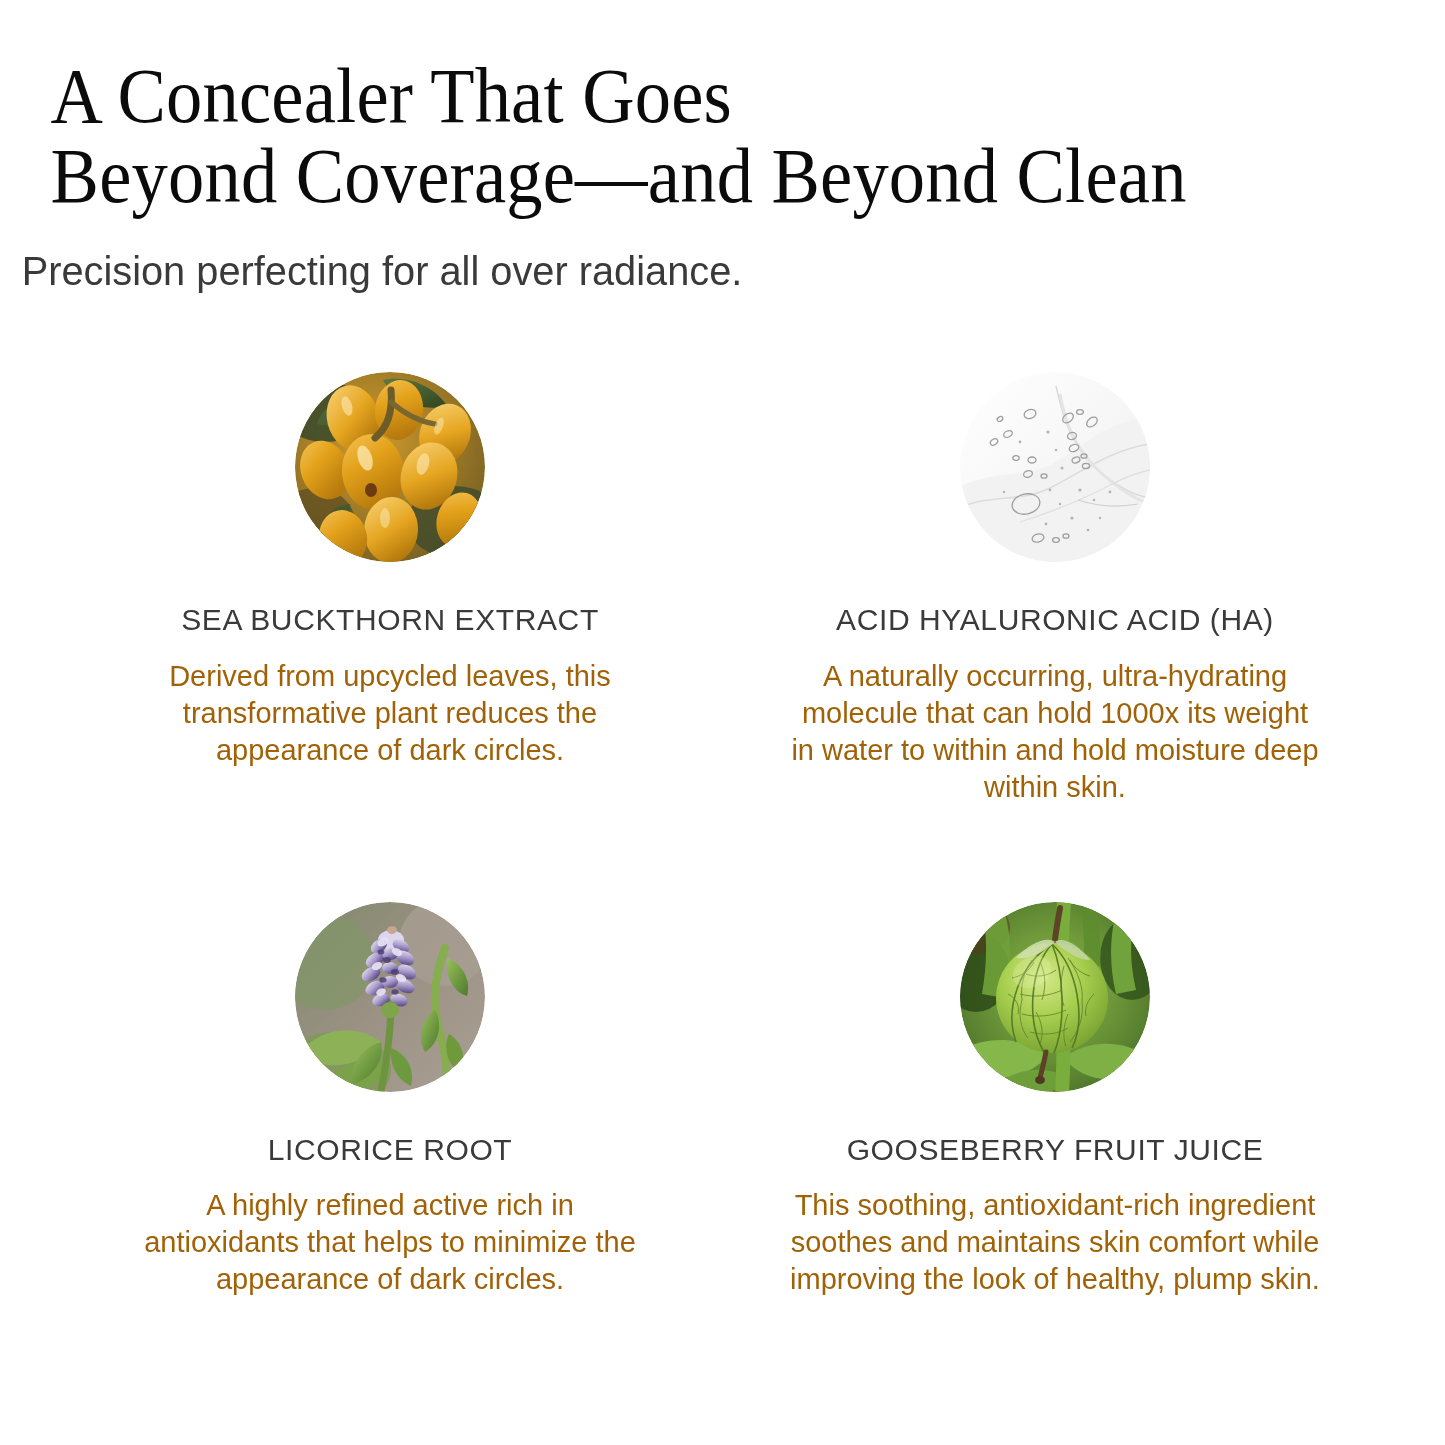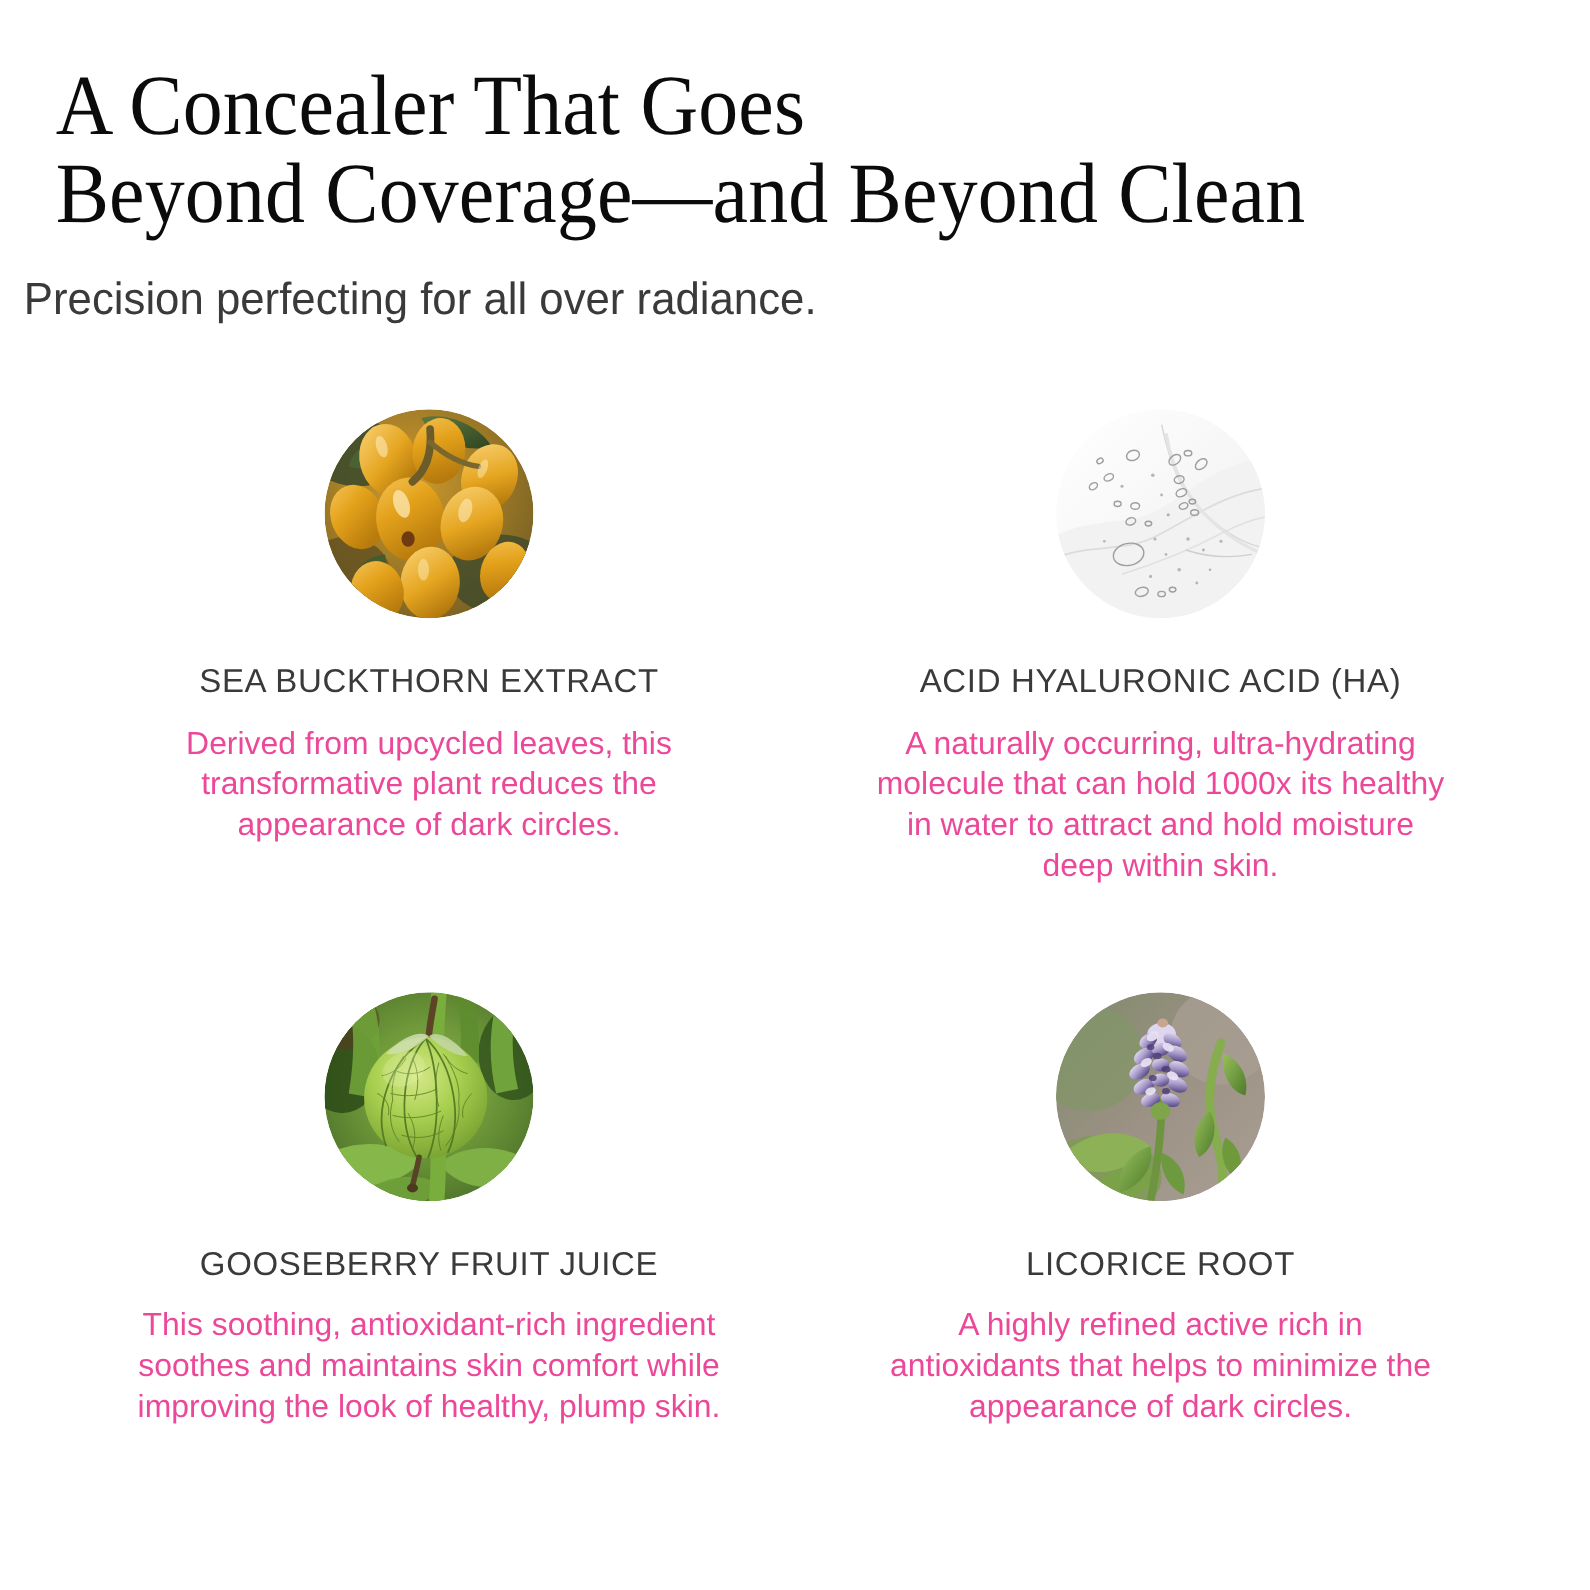--- a/index.html
+++ b/index.html
@@ -94,21 +94,21 @@
     white-space: nowrap;
   }
 
   .card-desc {
     margin: 0;
     padding-top: 20px;
     width: 530px;
     font-size: 29px;
     font-weight: 400;
     line-height: 37px;
-    color: #ec4899;
+    color: #a16207;
     text-align: center;
   }
 </style>
 </head>
 <body>
 
 <div class="page">
 
   <div class="header">
     <h1 class="headline">
@@ -242,21 +242,106 @@
                 <circle cx="128" cy="158" r="1.3"></circle>
               <circle cx="86" cy="152" r="1.4"></circle>
                 <circle cx="44" cy="120" r="1.2"></circle>
               <circle cx="140" cy="146" r="1.2"></circle>
                 <circle cx="100" cy="132" r="1.2"></circle>
             </g>
           </g>
         </svg>
       </div>
       <h2 class="card-title">ACID HYALURONIC ACID (HA)</h2>
-      <p class="card-desc">A naturally occurring, ultra-hydrating molecule that can hold 1000x its healthy in water to attract and hold moisture deep within skin.</p>
+      <p class="card-desc">A naturally occurring, ultra-hydrating molecule that can hold 1000x its weight in water to within and hold moisture deep within skin.</p>
+    </div>
+
+    <div class="card">
+      <div class="thumb">
+        <svg viewBox="0 0 190 190" xmlns="http://www.w3.org/2000/svg" aria-hidden="true">
+          <defs>
+            <clipPath id="cLR">
+                <circle cx="95" cy="95" r="95"></circle>
+              </clipPath>
+            <linearGradient id="lrbg" x1="0" y1="0" x2="1" y2="1">
+              <stop offset="0" stop-color="#7f8a6a"></stop>
+                <stop offset="0.5" stop-color="#9b9184"></stop>
+                <stop offset="1" stop-color="#a99f94"></stop>
+            </linearGradient>
+            <linearGradient id="petal" x1="0" y1="0" x2="0.6" y2="1">
+              <stop offset="0" stop-color="#efeaf7"></stop>
+                <stop offset="0.55" stop-color="#a99ccb"></stop>
+                <stop offset="1" stop-color="#5b4b8a"></stop>
+            </linearGradient>
+            <linearGradient id="lrleaf" x1="0" y1="0" x2="1" y2="1">
+              <stop offset="0" stop-color="#97c05a"></stop>
+                <stop offset="1" stop-color="#4e7a2c"></stop>
+            </linearGradient>
+          </defs>
+          <g clip-path="url(#cLR)">
+            <rect width="190" height="190" fill="url(#lrbg)"></rect>
+            <ellipse cx="30" cy="60" rx="50" ry="48" fill="#83956a" opacity="0.75"></ellipse>
+            <ellipse cx="150" cy="40" rx="46" ry="44" fill="#a79d92" opacity="0.8"></ellipse>
+            <ellipse cx="40" cy="168" rx="56" ry="38" fill="#7d9a54" opacity="0.8"></ellipse>
+
+            <path d="M4 150 C28 124 64 122 86 140 C66 166 28 172 4 150Z" fill="#8cb255" opacity="0.95"></path>
+            <path d="M26 186 C42 160 74 152 96 164 C84 186 50 196 26 186Z" fill="#7aa247" opacity="0.9"></path>
+
+            <path d="M96 100 C96 130 92 158 86 190" stroke="#6f9440" stroke-width="7" fill="none" stroke-linecap="round"></path>
+
+            <path d="M150 46 C140 72 136 100 144 128 C150 150 154 168 150 190" stroke="#86ad4e" stroke-width="8" fill="none" stroke-linecap="round"></path>
+            <path d="M152 56 C168 62 176 78 172 94 C158 90 150 74 152 56Z" fill="url(#lrleaf)"></path>
+            <path d="M140 108 C126 118 122 136 130 150 C144 142 148 122 140 108Z" fill="url(#lrleaf)"></path>
+            <path d="M154 132 C168 140 172 158 164 170 C152 162 148 144 154 132Z" fill="#6f9a3c"></path>
+
+            <path d="M86 140 C66 146 54 164 58 182 C78 176 90 158 86 140Z" fill="url(#lrleaf)"></path>
+            <path d="M96 146 C112 152 120 168 116 184 C102 178 94 162 96 146Z" fill="#6d9a3e"></path>
+
+            <g>
+              <ellipse cx="96" cy="38" rx="13" ry="10" fill="#ded6ee"></ellipse>
+              <g fill="url(#petal)">
+                <ellipse cx="84" cy="44" rx="9" ry="6" transform="rotate(-35 84 44)"></ellipse>
+                <ellipse cx="106" cy="44" rx="9" ry="6" transform="rotate(32 106 44)"></ellipse>
+                <ellipse cx="80" cy="58" rx="10" ry="6.5" transform="rotate(-32 80 58)"></ellipse>
+                <ellipse cx="110" cy="56" rx="10" ry="6.5" transform="rotate(30 110 56)"></ellipse>
+                <ellipse cx="76" cy="72" rx="10" ry="6.5" transform="rotate(-28 76 72)"></ellipse>
+                <ellipse cx="112" cy="70" rx="10" ry="6.5" transform="rotate(28 112 70)"></ellipse>
+                <ellipse cx="80" cy="86" rx="10" ry="6.5" transform="rotate(-24 80 86)"></ellipse>
+                <ellipse cx="110" cy="84" rx="10" ry="6.5" transform="rotate(26 110 84)"></ellipse>
+                <ellipse cx="86" cy="98" rx="9" ry="6" transform="rotate(-18 86 98)"></ellipse>
+                <ellipse cx="104" cy="98" rx="9" ry="6" transform="rotate(20 104 98)"></ellipse>
+                <ellipse cx="95" cy="52" rx="8" ry="6"></ellipse>
+                <ellipse cx="95" cy="66" rx="8" ry="6"></ellipse>
+                <ellipse cx="95" cy="80" rx="8" ry="6"></ellipse>
+              </g>
+
+              <g fill="#e8e2f4" opacity="0.92">
+                <ellipse cx="88" cy="40" rx="6" ry="4" transform="rotate(-30 88 40)"></ellipse>
+                <ellipse cx="102" cy="50" rx="5.5" ry="3.6" transform="rotate(28 102 50)"></ellipse>
+                <ellipse cx="82" cy="64" rx="5.5" ry="3.6" transform="rotate(-28 82 64)"></ellipse>
+                <ellipse cx="106" cy="76" rx="5.5" ry="3.6" transform="rotate(26 106 76)"></ellipse>
+                <ellipse cx="86" cy="90" rx="5" ry="3.4" transform="rotate(-22 86 90)"></ellipse>
+              </g>
+
+              <g fill="#4a3a78" opacity="0.8">
+                <ellipse cx="92" cy="58" rx="4" ry="3"></ellipse>
+                <ellipse cx="100" cy="70" rx="4" ry="3"></ellipse>
+                <ellipse cx="88" cy="78" rx="3.6" ry="2.8"></ellipse>
+                <ellipse cx="100" cy="90" rx="3.6" ry="2.8"></ellipse>
+                <ellipse cx="86" cy="50" rx="3.4" ry="2.6"></ellipse>
+              </g>
+
+              <ellipse cx="97" cy="28" rx="5" ry="4" fill="#c8a58e"></ellipse>
+            </g>
+            <ellipse cx="95" cy="108" rx="9" ry="8" fill="#7fa54a"></ellipse>
+          </g>
+        </svg>
+      </div>
+      <h2 class="card-title">LICORICE ROOT</h2>
+      <p class="card-desc">A highly refined active rich in antioxidants that helps to minimize the appearance of dark circles.</p>
     </div>
 
     <div class="card">
       <div class="thumb">
         <svg viewBox="0 0 190 190" xmlns="http://www.w3.org/2000/svg" aria-hidden="true">
           <defs>
             <clipPath id="cGB">
                 <circle cx="95" cy="95" r="95"></circle>
               </clipPath>
             <radialGradient id="gbbg" cx="0.5" cy="0.45" r="0.75">
@@ -327,99 +412,14 @@
 
             <path d="M86 150 C84 160 82 168 80 176" stroke="#5a4226" stroke-width="5" fill="none" stroke-linecap="round"></path>
             <ellipse cx="80" cy="178" rx="5" ry="4" fill="#4e3920"></ellipse>
           </g>
         </svg>
       </div>
       <h2 class="card-title">GOOSEBERRY FRUIT JUICE</h2>
       <p class="card-desc">This soothing, antioxidant-rich ingredient soothes and maintains skin comfort while improving the look of healthy, plump skin.</p>
     </div>
 
-    <div class="card">
-      <div class="thumb">
-        <svg viewBox="0 0 190 190" xmlns="http://www.w3.org/2000/svg" aria-hidden="true">
-          <defs>
-            <clipPath id="cLR">
-                <circle cx="95" cy="95" r="95"></circle>
-              </clipPath>
-            <linearGradient id="lrbg" x1="0" y1="0" x2="1" y2="1">
-              <stop offset="0" stop-color="#7f8a6a"></stop>
-                <stop offset="0.5" stop-color="#9b9184"></stop>
-                <stop offset="1" stop-color="#a99f94"></stop>
-            </linearGradient>
-            <linearGradient id="petal" x1="0" y1="0" x2="0.6" y2="1">
-              <stop offset="0" stop-color="#efeaf7"></stop>
-                <stop offset="0.55" stop-color="#a99ccb"></stop>
-                <stop offset="1" stop-color="#5b4b8a"></stop>
-            </linearGradient>
-            <linearGradient id="lrleaf" x1="0" y1="0" x2="1" y2="1">
-              <stop offset="0" stop-color="#97c05a"></stop>
-                <stop offset="1" stop-color="#4e7a2c"></stop>
-            </linearGradient>
-          </defs>
-          <g clip-path="url(#cLR)">
-            <rect width="190" height="190" fill="url(#lrbg)"></rect>
-            <ellipse cx="30" cy="60" rx="50" ry="48" fill="#83956a" opacity="0.75"></ellipse>
-            <ellipse cx="150" cy="40" rx="46" ry="44" fill="#a79d92" opacity="0.8"></ellipse>
-            <ellipse cx="40" cy="168" rx="56" ry="38" fill="#7d9a54" opacity="0.8"></ellipse>
-
-            <path d="M4 150 C28 124 64 122 86 140 C66 166 28 172 4 150Z" fill="#8cb255" opacity="0.95"></path>
-            <path d="M26 186 C42 160 74 152 96 164 C84 186 50 196 26 186Z" fill="#7aa247" opacity="0.9"></path>
-
-            <path d="M96 100 C96 130 92 158 86 190" stroke="#6f9440" stroke-width="7" fill="none" stroke-linecap="round"></path>
-
-            <path d="M150 46 C140 72 136 100 144 128 C150 150 154 168 150 190" stroke="#86ad4e" stroke-width="8" fill="none" stroke-linecap="round"></path>
-            <path d="M152 56 C168 62 176 78 172 94 C158 90 150 74 152 56Z" fill="url(#lrleaf)"></path>
-            <path d="M140 108 C126 118 122 136 130 150 C144 142 148 122 140 108Z" fill="url(#lrleaf)"></path>
-            <path d="M154 132 C168 140 172 158 164 170 C152 162 148 144 154 132Z" fill="#6f9a3c"></path>
-
-            <path d="M86 140 C66 146 54 164 58 182 C78 176 90 158 86 140Z" fill="url(#lrleaf)"></path>
-            <path d="M96 146 C112 152 120 168 116 184 C102 178 94 162 96 146Z" fill="#6d9a3e"></path>
-
-            <g>
-              <ellipse cx="96" cy="38" rx="13" ry="10" fill="#ded6ee"></ellipse>
-              <g fill="url(#petal)">
-                <ellipse cx="84" cy="44" rx="9" ry="6" transform="rotate(-35 84 44)"></ellipse>
-                <ellipse cx="106" cy="44" rx="9" ry="6" transform="rotate(32 106 44)"></ellipse>
-                <ellipse cx="80" cy="58" rx="10" ry="6.5" transform="rotate(-32 80 58)"></ellipse>
-                <ellipse cx="110" cy="56" rx="10" ry="6.5" transform="rotate(30 110 56)"></ellipse>
-                <ellipse cx="76" cy="72" rx="10" ry="6.5" transform="rotate(-28 76 72)"></ellipse>
-                <ellipse cx="112" cy="70" rx="10" ry="6.5" transform="rotate(28 112 70)"></ellipse>
-                <ellipse cx="80" cy="86" rx="10" ry="6.5" transform="rotate(-24 80 86)"></ellipse>
-                <ellipse cx="110" cy="84" rx="10" ry="6.5" transform="rotate(26 110 84)"></ellipse>
-                <ellipse cx="86" cy="98" rx="9" ry="6" transform="rotate(-18 86 98)"></ellipse>
-                <ellipse cx="104" cy="98" rx="9" ry="6" transform="rotate(20 104 98)"></ellipse>
-                <ellipse cx="95" cy="52" rx="8" ry="6"></ellipse>
-                <ellipse cx="95" cy="66" rx="8" ry="6"></ellipse>
-                <ellipse cx="95" cy="80" rx="8" ry="6"></ellipse>
-              </g>
-
-              <g fill="#e8e2f4" opacity="0.92">
-                <ellipse cx="88" cy="40" rx="6" ry="4" transform="rotate(-30 88 40)"></ellipse>
-                <ellipse cx="102" cy="50" rx="5.5" ry="3.6" transform="rotate(28 102 50)"></ellipse>
-                <ellipse cx="82" cy="64" rx="5.5" ry="3.6" transform="rotate(-28 82 64)"></ellipse>
-                <ellipse cx="106" cy="76" rx="5.5" ry="3.6" transform="rotate(26 106 76)"></ellipse>
-                <ellipse cx="86" cy="90" rx="5" ry="3.4" transform="rotate(-22 86 90)"></ellipse>
-              </g>
-
-              <g fill="#4a3a78" opacity="0.8">
-                <ellipse cx="92" cy="58" rx="4" ry="3"></ellipse>
-                <ellipse cx="100" cy="70" rx="4" ry="3"></ellipse>
-                <ellipse cx="88" cy="78" rx="3.6" ry="2.8"></ellipse>
-                <ellipse cx="100" cy="90" rx="3.6" ry="2.8"></ellipse>
-                <ellipse cx="86" cy="50" rx="3.4" ry="2.6"></ellipse>
-              </g>
-
-              <ellipse cx="97" cy="28" rx="5" ry="4" fill="#c8a58e"></ellipse>
-            </g>
-            <ellipse cx="95" cy="108" rx="9" ry="8" fill="#7fa54a"></ellipse>
-          </g>
-        </svg>
-      </div>
-      <h2 class="card-title">LICORICE ROOT</h2>
-      <p class="card-desc">A highly refined active rich in antioxidants that helps to minimize the appearance of dark circles.</p>
-    </div>
-
   </div>
 </div>
 
 </body></html>

